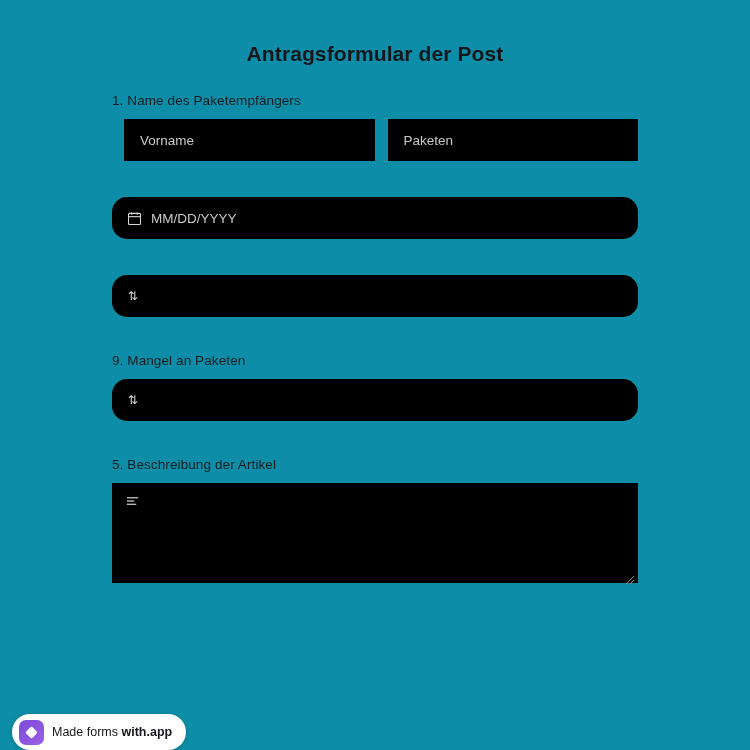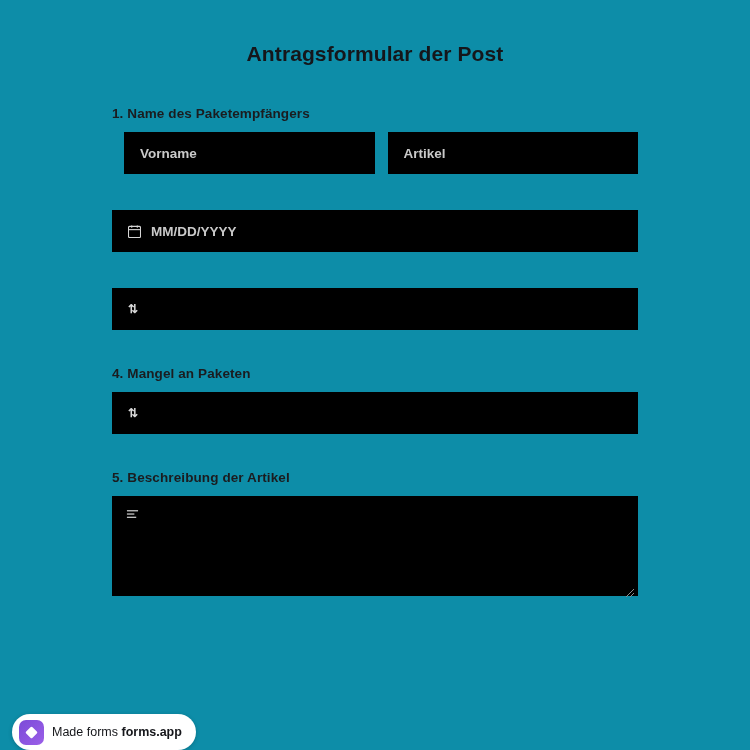--- a/index.html
+++ b/index.html
@@ -24,22 +24,21 @@
     text-align: center;
     font-size: 21px;
     font-weight: bold;
     color: #15161a;
     margin: 12px;
     padding-top: 30px;
     letter-spacing: 0.1px;
   }
   .fields {
     padding: 0 112px 0 112px;
-    margin-top: 40px;
-    font-weight: bold;
+    margin-top: 27px;
   }
   .field-block {
     margin-bottom: 36px;
   }
   .field-label {
     font-size: 13.5px;
     color: #1b1c1f;
     margin-bottom: 11px;
     letter-spacing: 0.1px;
   }
@@ -54,21 +53,21 @@
     height: 42px;
     display: flex;
     align-items: center;
     padding: 0 16px;
     box-sizing: border-box;
     color: #cfcfcf;
     font-size: 13.5px;
     position: relative;
   }
   .input-box.flex1 { flex: 1; }
-  .input-box.full { width: 100%; }
+  .input-box.full { width: 100%; border-radius: 15px; }
   .placeholder {
     color: #c9c9c9;
     font-size: 13.5px;
   }
   .icon-left {
     margin-right: 10px;
     display: inline-flex;
     align-items: center;
     justify-content: center;
     color: #d6d6d6;
@@ -145,21 +144,21 @@
 
   <div class="fields">
 
     <div class="field-block">
       <div class="field-label">1.  Name des Paketempfängers</div>
       <div class="row-two">
         <div class="input-box flex1">
           <span class="placeholder">Vorname</span>
         </div>
         <div class="input-box flex1">
-          <span class="placeholder">Artikel</span>
+          <span class="placeholder">Paketen</span>
         </div>
       </div>
     </div>
 
     <div class="field-block">
       <div class="input-box full">
         <span class="icon-left cal-icon">
           <svg width="13" height="13" viewBox="0 0 14 14">
             <rect x="0.5" y="1.5" width="13" height="12" rx="1.5" fill="none" stroke="#d6d6d6" stroke-width="1.2"></rect>
             <line x1="0.5" y1="5" x2="13.5" y2="5" stroke="#d6d6d6" stroke-width="1.2"></line>
@@ -172,21 +171,21 @@
     </div>
 
     <div class="field-block">
       <div class="input-box full">
         <span class="icon-left spin-icon">⇅</span>
         <span class="placeholder"></span>
       </div>
     </div>
 
     <div class="field-block">
-      <div class="field-label">4. Mangel an Paketen</div>
+      <div class="field-label">9. Mangel an Paketen</div>
       <div class="input-box full">
         <span class="icon-left spin-icon">⇅</span>
         <span class="placeholder"></span>
       </div>
     </div>
 
     <div class="field-block">
       <div class="field-label">5. Beschreibung der Artikel</div>
       <div class="textarea-box">
         <span class="ta-icon">
@@ -204,16 +203,16 @@
         </span>
       </div>
     </div>
 
   </div>
 
   <div class="badge">
     <span class="badge-logo">
       <span class="diamond"></span>
     </span>
-    <span class="badge-text"><span>Made forms </span><b>forms.app</b></span>
+    <span class="badge-text"><span>Made forms </span><b>with.app</b></span>
   </div>
 
 </div>
 
 </body></html>

